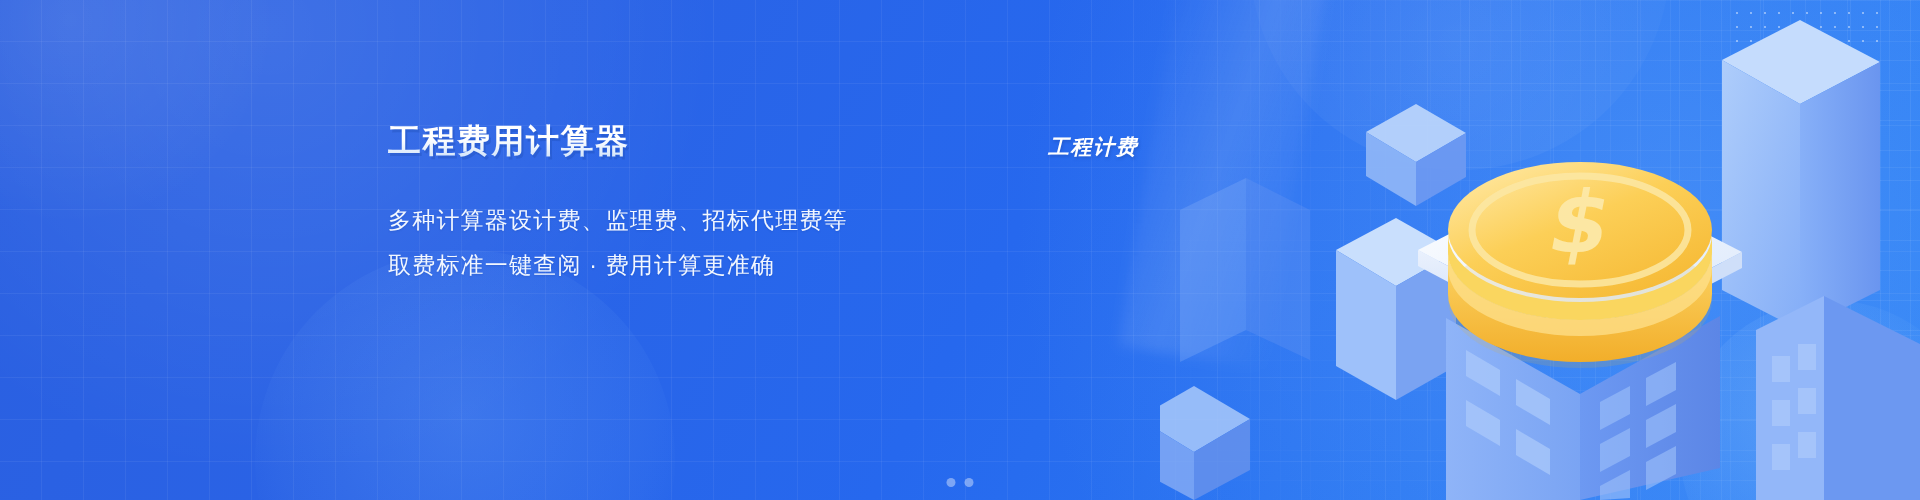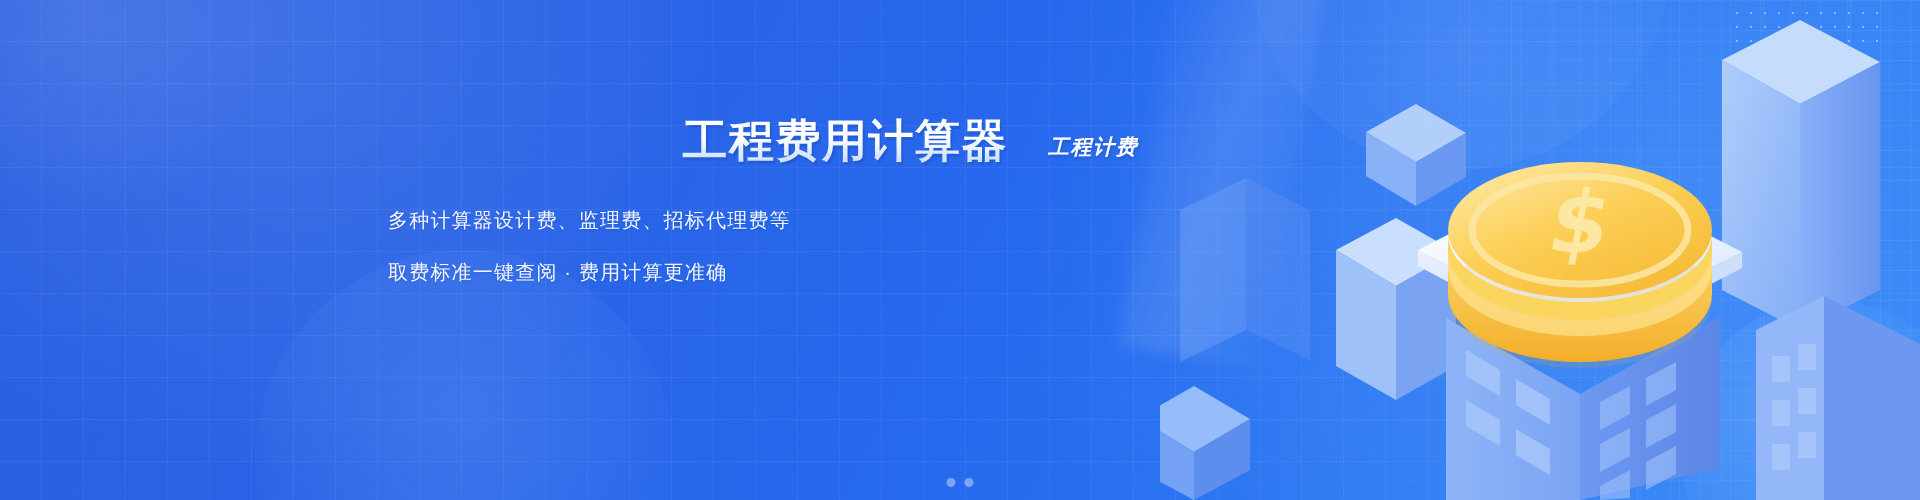--- a/index.html
+++ b/index.html
@@ -77,35 +77,34 @@
   }
 
   
   .copy {
     position:absolute; left:388px; top:112px;
     width:620px;
   }
   .headline {
     font-family:"DejaVu Sans","Liberation Sans",sans-serif;
     font-weight:bold;
-    font-size:45px;
+    font-size:33px;
     line-height:58px;
     letter-spacing:1.5px;
     background:linear-gradient(180deg, #ffffff 0%, #ffffff 46%, #d9e8fb 74%, #c3dbf8 100%);
     -webkit-background-clip:text;
             background-clip:text;
     -webkit-text-fill-color:transparent;
     color:#fff;
     filter:drop-shadow(2px 3px 0px rgba(20,60,150,0.22));
     white-space:nowrap;
-    text-align:right;
   }
   .sub {
     margin-top:30px;
-    font-size:20px;
+    font-size:23px;
     line-height:40px;
     color:#f2f7ff;
     letter-spacing:1.2px;
     white-space:nowrap;
     text-shadow:0 1px 2px rgba(16,52,132,0.18);
   }
 
   
   .illus { position:absolute; right:0; top:0; width:760px; height:500px; }
   .illus svg { display:block; }
@@ -147,21 +146,21 @@
   <div class="blob blob-tl"></div>
   <div class="blob blob-bl"></div>
   <div class="blob blob-tr"></div>
   <div class="blob blob-br"></div>
   <div class="ray"></div>
   <div class="dots"></div>
 
   <div class="copy">
     <div class="headline">工程费用计算器</div>
     <div class="sub">多种计算器设计费、监理费、招标代理费等</div>
-    <div class="sub" style="margin-top:12px">取费标准一键查阅 · 费用计算更准确</div>
+    <div class="sub" style="margin-top:5px">取费标准一键查阅 · 费用计算更准确</div>
   </div>
 
   <div class="illus">
     <svg width="760" height="500" viewBox="0 0 760 500" xmlns="http://www.w3.org/2000/svg">
       <defs>
         <linearGradient id="gTall" x1="0" y1="0" x2="1" y2="1">
           <stop offset="0%" stop-color="#aecdfb"></stop>
           <stop offset="100%" stop-color="#85aef7"></stop>
         </linearGradient>
         <linearGradient id="gTallSide" x1="0" y1="0" x2="1" y2="0">

